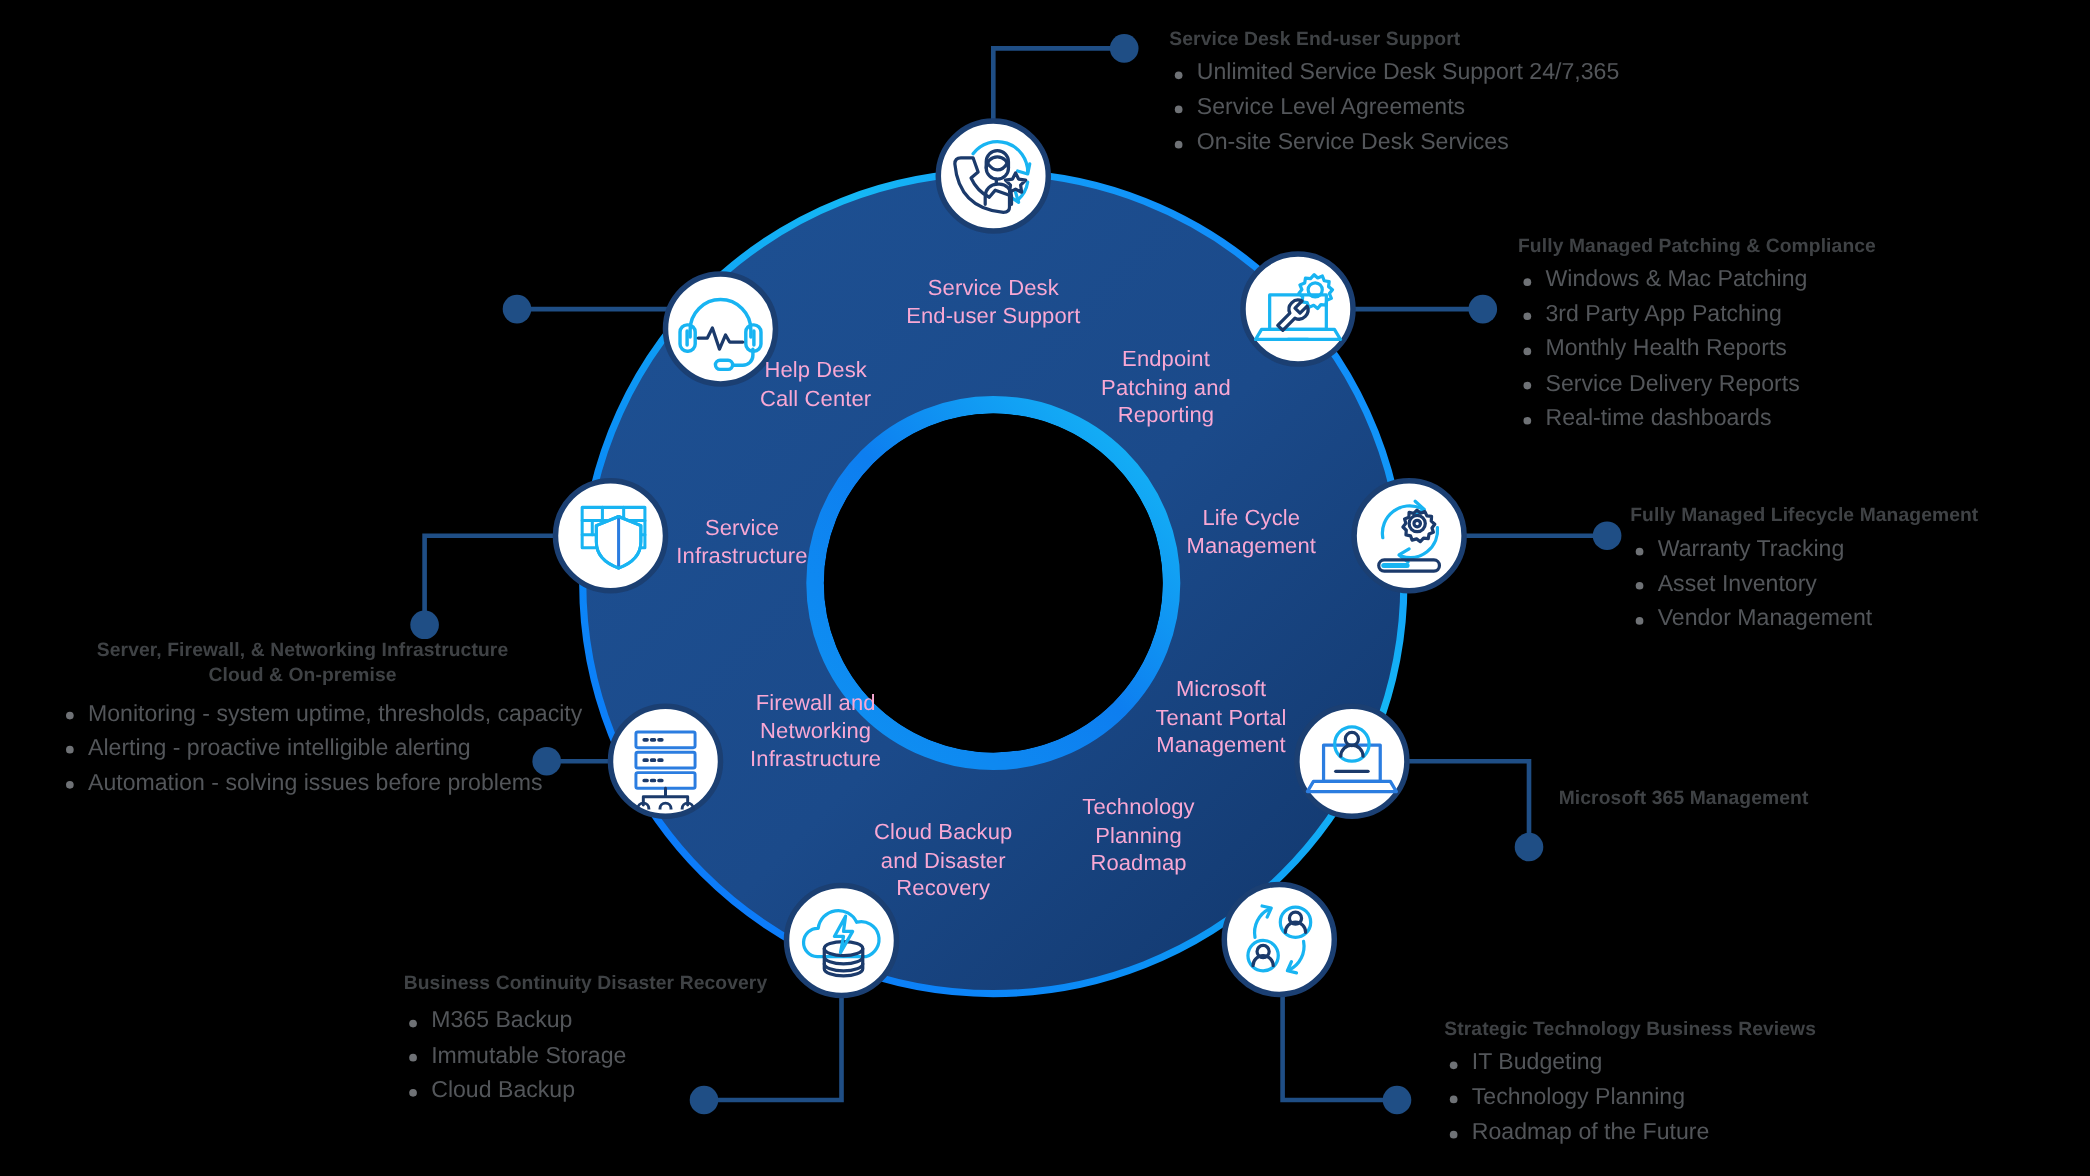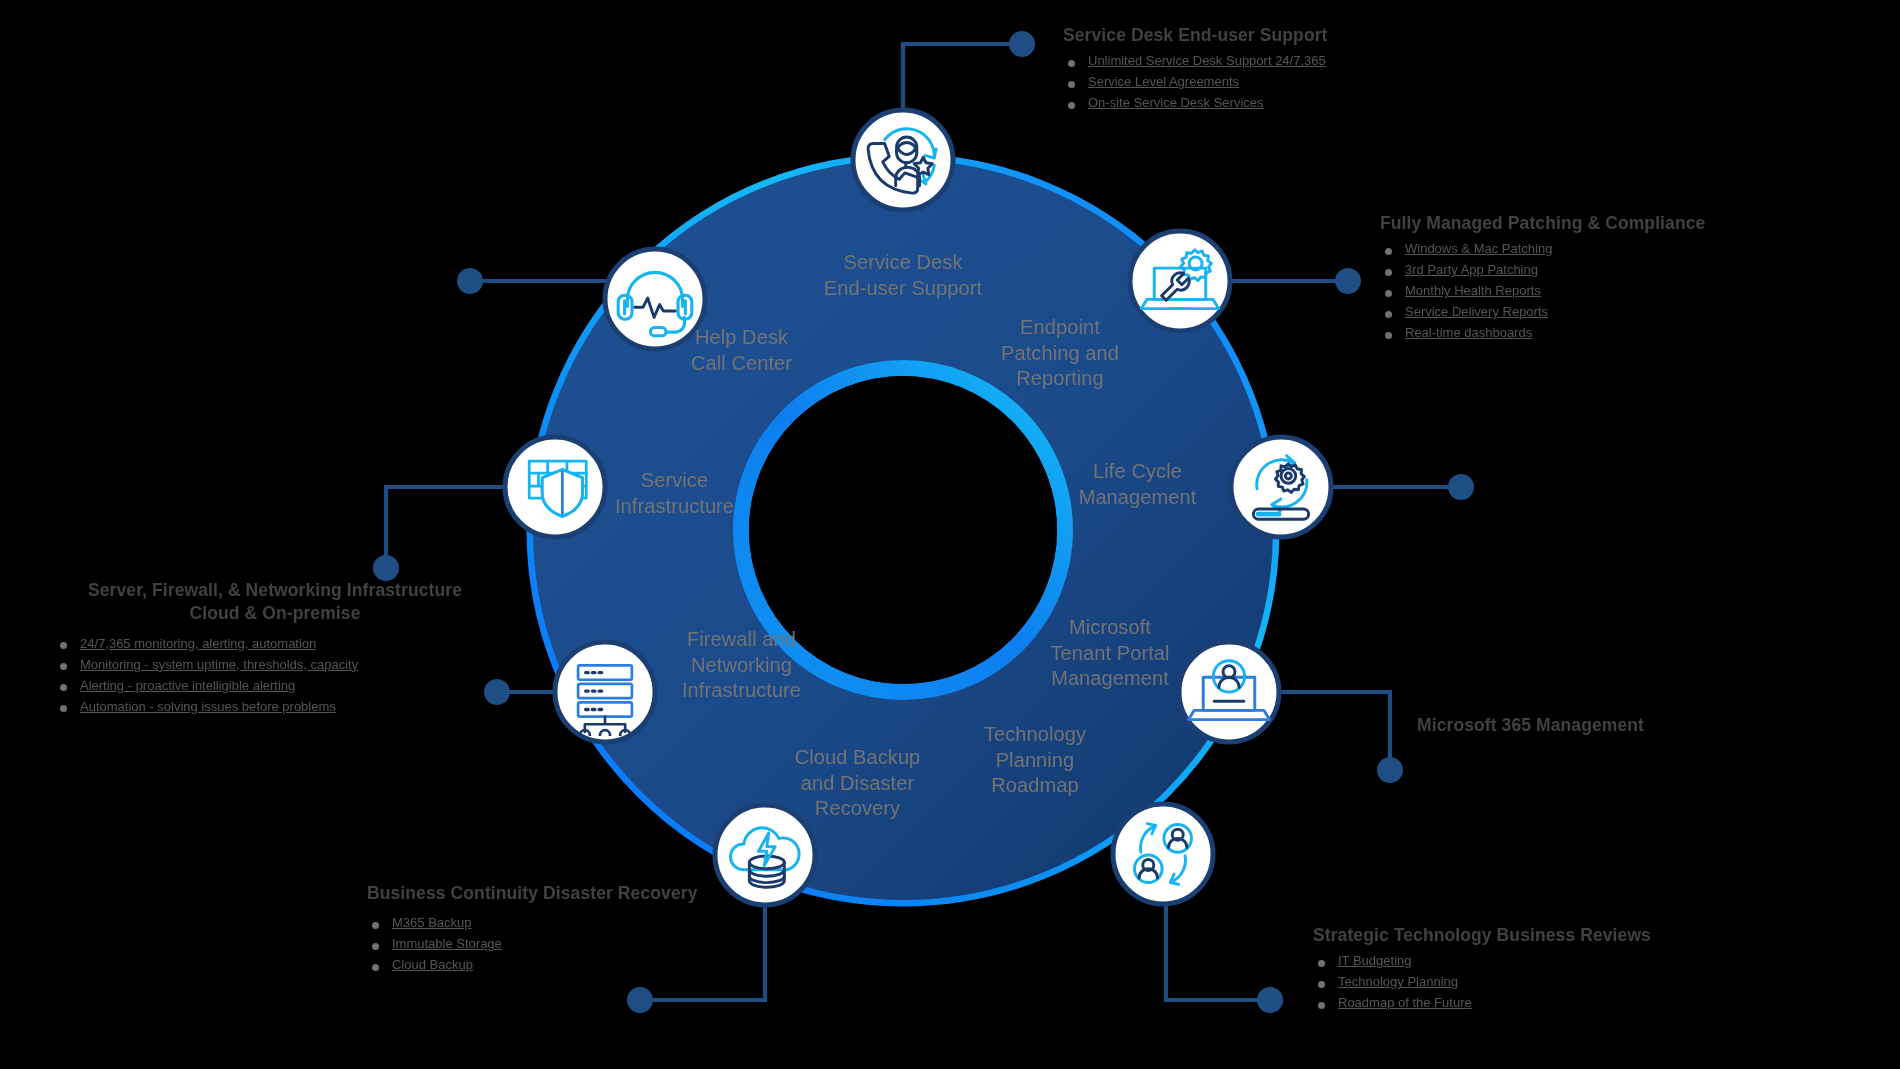--- a/index.html
+++ b/index.html
@@ -14,33 +14,32 @@
 
   
   .callout{position:absolute;}
   .callout .c-title{
     font-size:17.5px;font-weight:bold;color:#3f4245;letter-spacing:.1px;
     margin:0 0 6px 0;line-height:1.22;white-space:nowrap;
   }
   .callout.center .c-title{text-align:center;white-space:normal;}
   .callout ul{list-style:none;margin:0;padding:0;}
   .callout li{
-    font-size:13px;color:#53565a;line-height:1.31;
+    font-size:21px;color:#53565a;line-height:1.31;
     padding-left:25px;position:relative;white-space:nowrap;
     margin-bottom:4px;
-    text-decoration:underline;
   }
   .callout li:before{
     content:"";position:absolute;left:5px;top:.58em;
     width:7px;height:7px;border-radius:50%;background:#6f7276;
   }
 
   
   .ringlabel{
-    position:absolute;color:#737373;font-size:20px;line-height:1.28;
+    position:absolute;color:#f9a8d4;font-size:20px;line-height:1.28;
     text-align:center;white-space:pre-line;font-weight:400;
     letter-spacing:.1px;
   }
 </style>
 </head>
 <body>
 
 <div id="stage">
 
   <svg id="wheel" viewBox="0 0 1900 1069">
@@ -323,20 +322,28 @@
     <div class="c-title">Fully Managed Patching &amp; Compliance</div>
     <ul>
       <li>Windows &amp; Mac Patching</li>
       <li>3rd Party App Patching</li>
       <li>Monthly Health Reports</li>
       <li>Service Delivery Reports</li>
       <li>Real-time dashboards</li>
     </ul>
   </div>
 
+  <div class="callout" style="left:1482px;top:458px;">
+    <div class="c-title">Fully Managed Lifecycle Management</div>
+    <ul>
+      <li>Warranty Tracking</li>
+      <li>Asset Inventory</li>
+      <li>Vendor Management</li>
+    </ul>
+  </div>
 
   <div class="callout" style="left:1417px;top:715px;text-align:right;">
     <div class="c-title">Microsoft 365 Management</div>
   </div>
 
   <div class="callout" style="left:1313px;top:925px;">
     <div class="c-title">Strategic Technology Business Reviews</div>
     <ul>
       <li>IT Budgeting</li>
       <li>Technology Planning</li>
@@ -350,21 +357,20 @@
       <li>M365 Backup</li>
       <li>Immutable Storage</li>
       <li>Cloud Backup</li>
     </ul>
   </div>
 
   <div class="callout center" style="left:55px;top:580px;width:440px;">
     <div class="c-title">Server, Firewall, &amp; Networking Infrastructure</div>
     <div class="c-title" style="margin-top:-4px;margin-bottom:10px;">Cloud &amp; On-premise</div>
     <ul style="text-align:left;">
-      <li>24/7,365 monitoring, alerting, automation</li>
       <li>Monitoring - system uptime, thresholds, capacity</li>
       <li>Alerting - proactive intelligible alerting</li>
       <li>Automation - solving issues before problems</li>
     </ul>
   </div>
 
 
 </div>
 
 </body></html>

